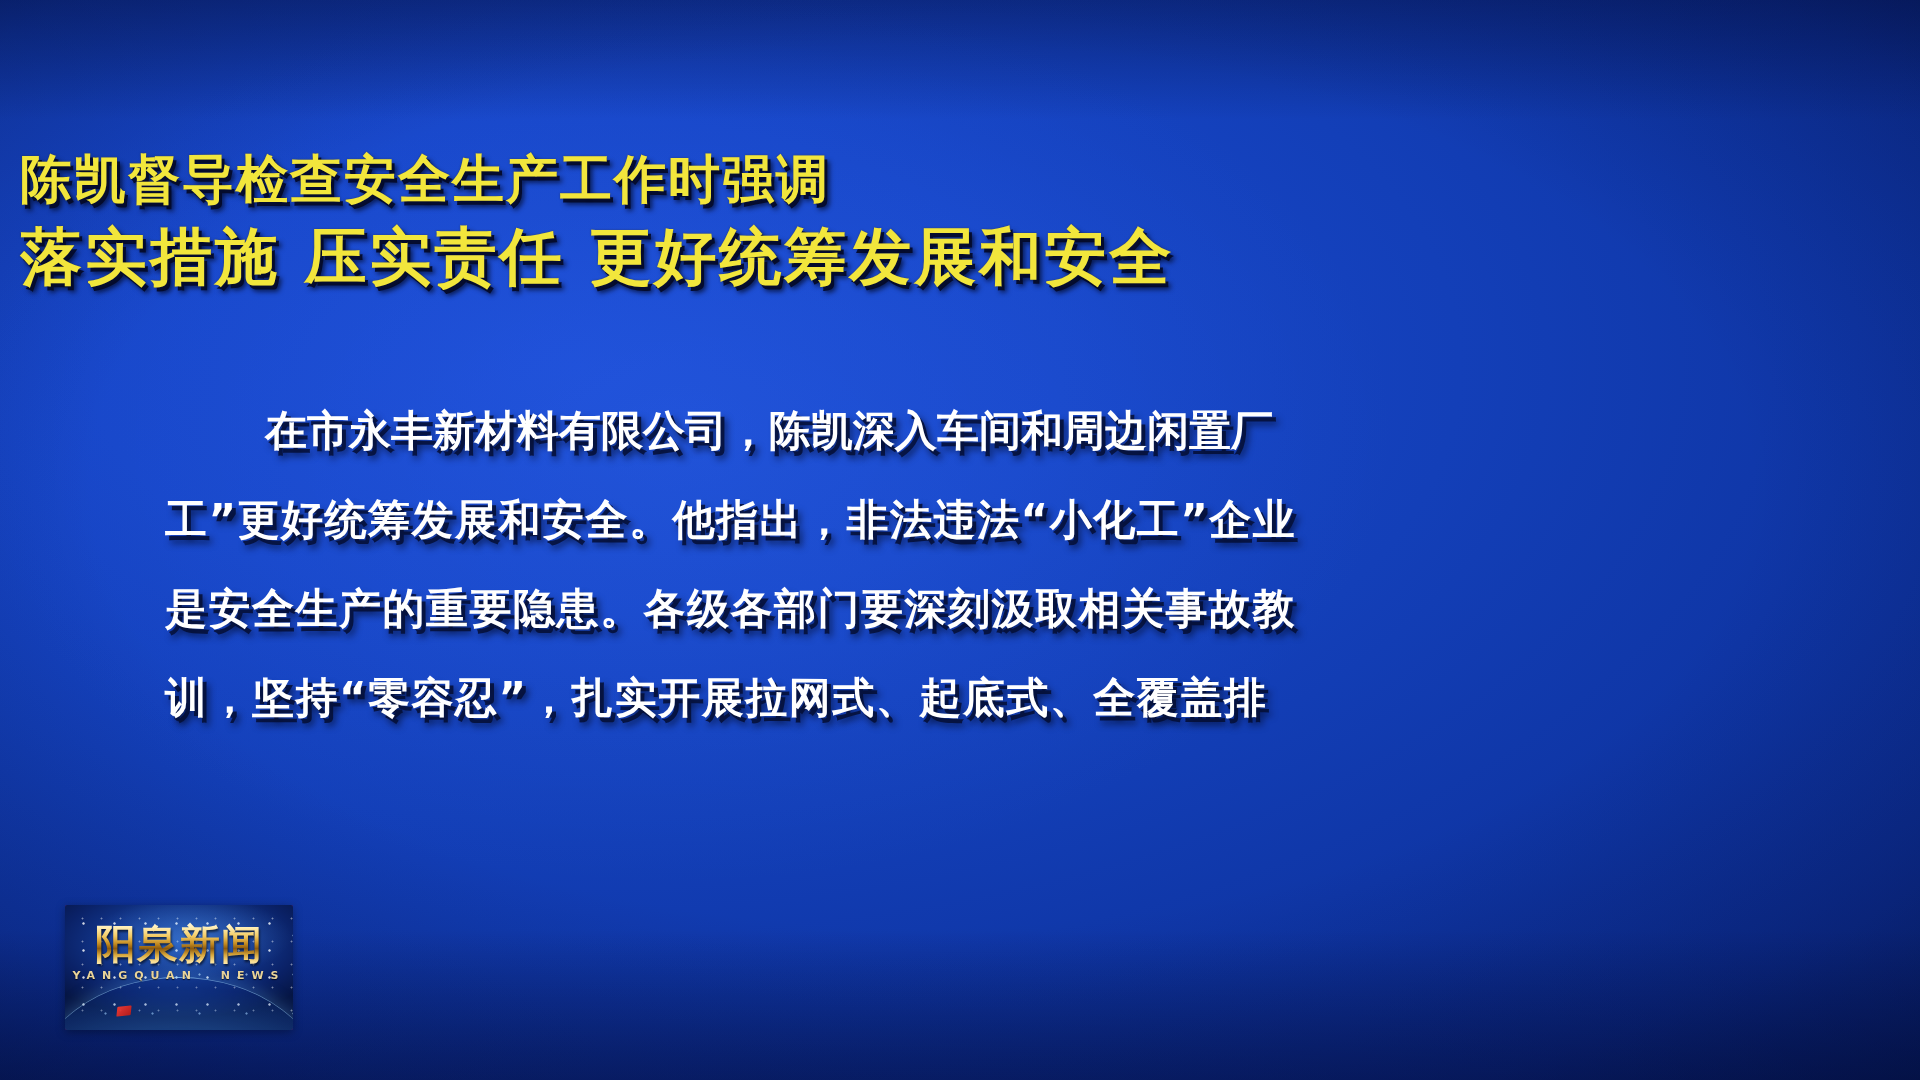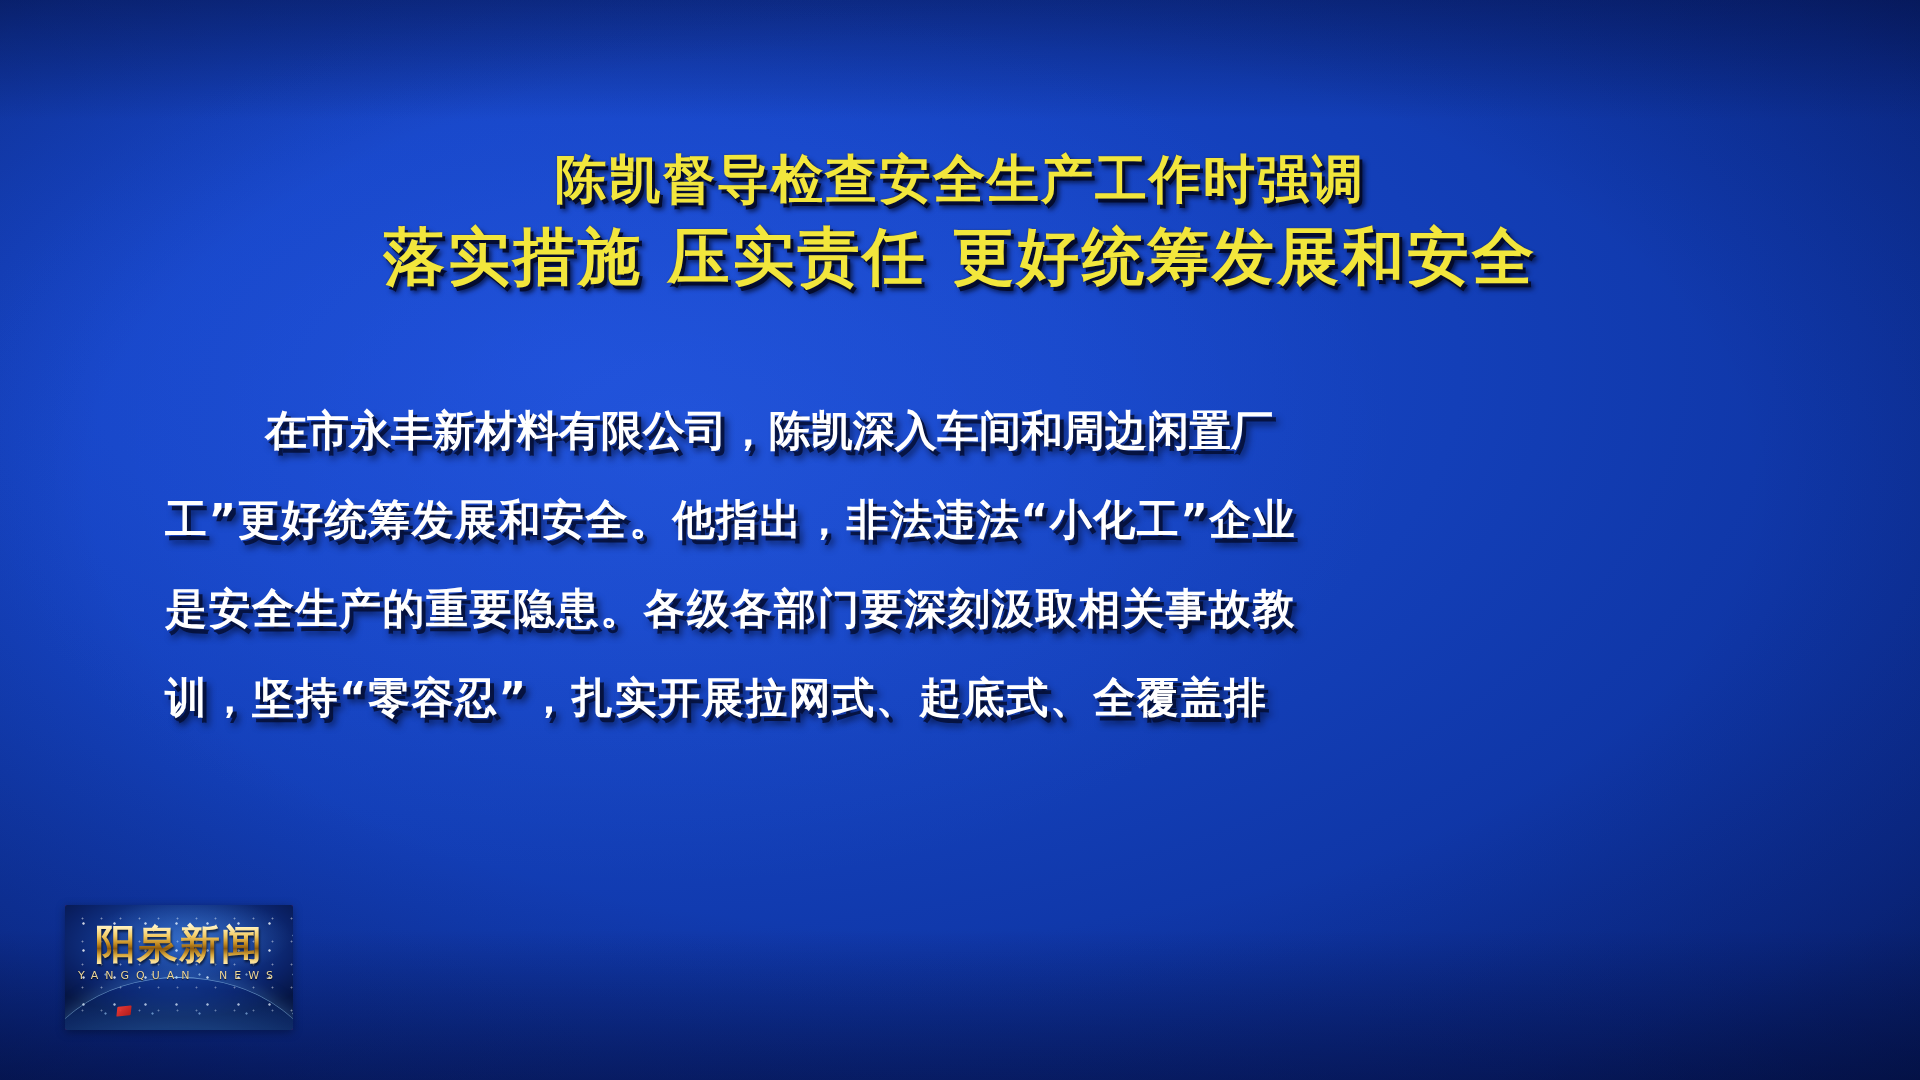--- a/index.html
+++ b/index.html
@@ -71,21 +71,22 @@
   .content {
     position: absolute;
     inset: 0;
   }
 
   .headline {
     position: absolute;
     left: 0;
     right: 0;
     top: 140px;
-    text-align: center;
+    text-align: left;
+    padding-left: 20px;
   }
   .headline-line {
     color: #f2e63c;
     font-weight: 700;
     font-size: 52px;
     line-height: 78px;
     letter-spacing: 2px;
     white-space: nowrap;
     text-shadow:
       3px 4px 0 rgba(4,10,40,0.92),
@@ -210,21 +211,21 @@
     -webkit-background-clip: text;
     background-clip: text;
     color: transparent;
     -webkit-text-fill-color: transparent;
     text-shadow: none;
     filter: drop-shadow(1px 2px 1px rgba(0,0,0,0.6));
   }
   .logo-en {
     margin-top: 2px;
     font-size: 11px;
-    font-weight: 400;
+    font-weight: 700;
     letter-spacing: 7px;
     color: #e9d49a;
     text-shadow: 0 1px 1px rgba(0,0,0,0.7);
   }
   .logo-en .gap {
     letter-spacing: 7px;
     padding: 0 6px;
   }
   .logo-flag {
     position: absolute;

